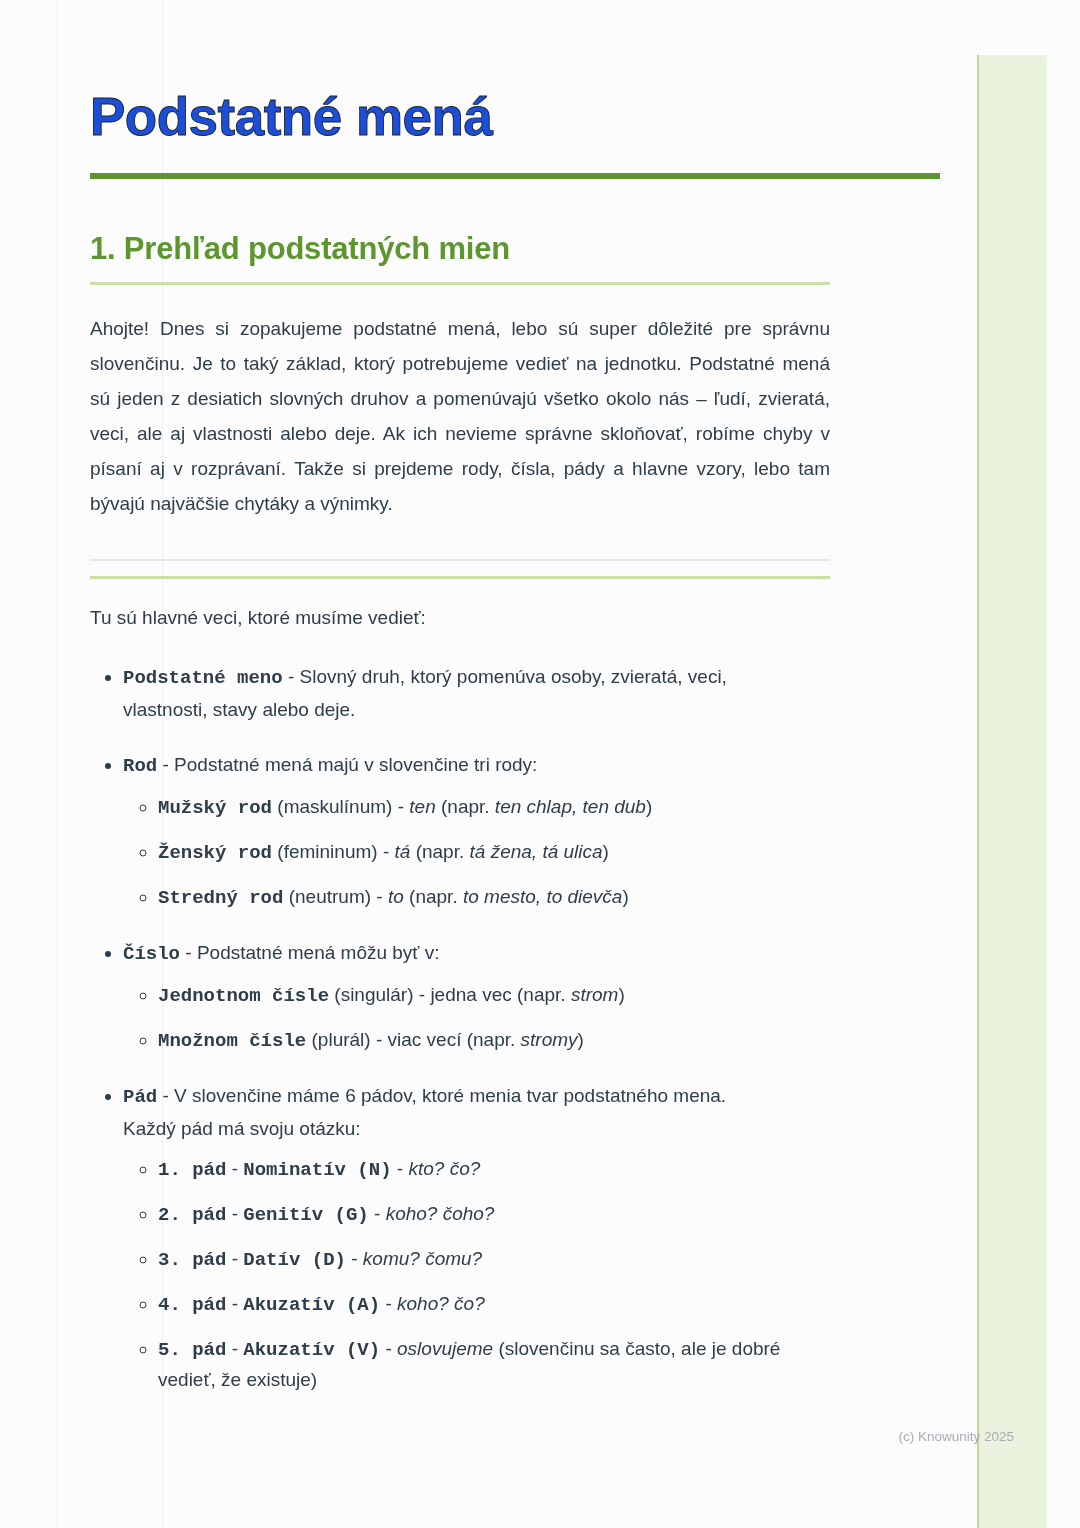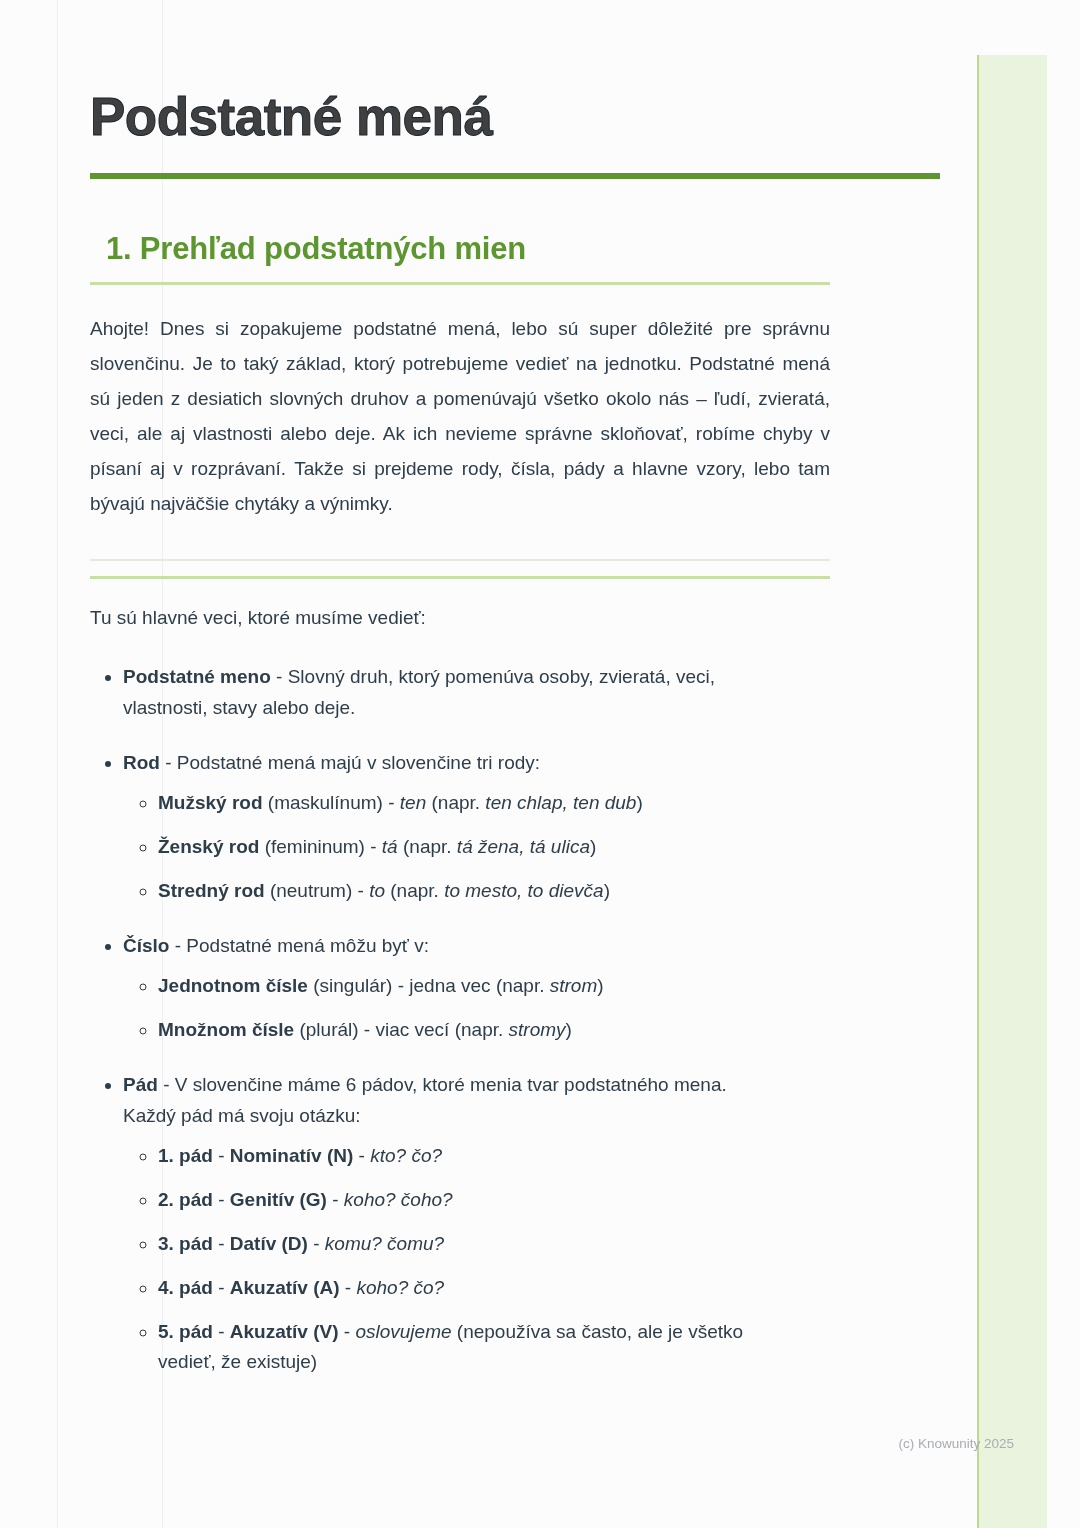--- a/index.html
+++ b/index.html
@@ -22,32 +22,31 @@
   }
   .content {
     position: absolute;
     left: 90px; top: 0;
     width: 740px;
     padding-top: 86px;
   }
   h1 {
     font-size: 53px;
     font-weight: 800;
-    color: #404040;
+    color: #1d4ed8;
     letter-spacing: -0.5px;
     -webkit-text-stroke: 0.9px #15212c;
   }
   .title-rule { width: 850px; height: 6px; background: #5d9630; margin-top: 26px; }
   h2 {
     font-size: 31px;
     font-weight: 700;
     color: #5d9630;
     letter-spacing: -0.2px;
     margin-top: 52px;
-    margin-left: 16px;
   }
   .heading-rule { width: 740px; height: 3px; background: #c9e0a5; margin-top: 15px; }
   .body-text {
     font-size: 19px;
     line-height: 35px;
     margin-top: 26px;
     text-align: justify;
   }
   .intro { text-align: left; margin-top: 24px; line-height: 30px; }
   .section-divider { width: 740px; height: 2px; background: #e4e9e2; margin-top: 38px; }
@@ -60,26 +59,26 @@
     font-size: 19px;
     line-height: 31px;
     margin-bottom: 24px;
   }
   ul.list-l2 {
     margin-top: 10px;
     padding-left: 35px;
     list-style: circle;
   }
   ul.list-l2 > li { margin-bottom: 14px; line-height: 30px; }
-  .b { font-weight: 700; }
+  .b { font-weight: 700; font-family: Liberation Mono, monospace; }
   .i { font-style: italic; }
   .footer {
     position: absolute;
     right: 66px;
-    bottom: 77px;
+    bottom: 84px;
     font-size: 13.5px;
     color: #a6adb3;
   }
 </style>
 </head>
 <body>
 
 <div class="page">
   <div class="vline v1"></div>
   <div class="vline v2"></div>
@@ -107,19 +106,19 @@
           </ul></li>
         <li><span class="b">Číslo</span><span> - Podstatné mená môžu byť v:</span><ul class="list-l2">
             <li><span class="b">Jednotnom čísle</span><span> (singulár) - jedna vec (napr. </span><span class="i">strom</span><span>)</span></li>
             <li><span class="b">Množnom čísle</span><span> (plurál) - viac vecí (napr. </span><span class="i">stromy</span><span>)</span></li>
           </ul></li>
         <li><span class="b">Pád</span><span> - V slovenčine máme 6 pádov, ktoré menia tvar podstatného mena.</span><br><span>Každý pád má svoju otázku:</span><ul class="list-l2">
             <li><span class="b">1. pád</span><span> - </span><span class="b">Nominatív (N)</span><span> - </span><span class="i">kto? čo?</span></li>
             <li><span class="b">2. pád</span><span> - </span><span class="b">Genitív (G)</span><span> - </span><span class="i">koho? čoho?</span></li>
             <li><span class="b">3. pád</span><span> - </span><span class="b">Datív (D)</span><span> - </span><span class="i">komu? čomu?</span></li>
             <li><span class="b">4. pád</span><span> - </span><span class="b">Akuzatív (A)</span><span> - </span><span class="i">koho? čo?</span></li>
-            <li><span class="b">5. pád</span><span> - </span><span class="b">Akuzatív (V)</span><span> - </span><span class="i">oslovujeme</span><span> (nepoužíva sa často, ale je všetko</span><br><span>vedieť, že existuje)</span></li>
+            <li><span class="b">5. pád</span><span> - </span><span class="b">Akuzatív (V)</span><span> - </span><span class="i">oslovujeme</span><span> (slovenčinu sa často, ale je dobré</span><br><span>vedieť, že existuje)</span></li>
           </ul></li>
       </ul>
   </div>
 
   <div class="footer">(c) Knowunity 2025</div>
 </div>
 
 </body></html>

